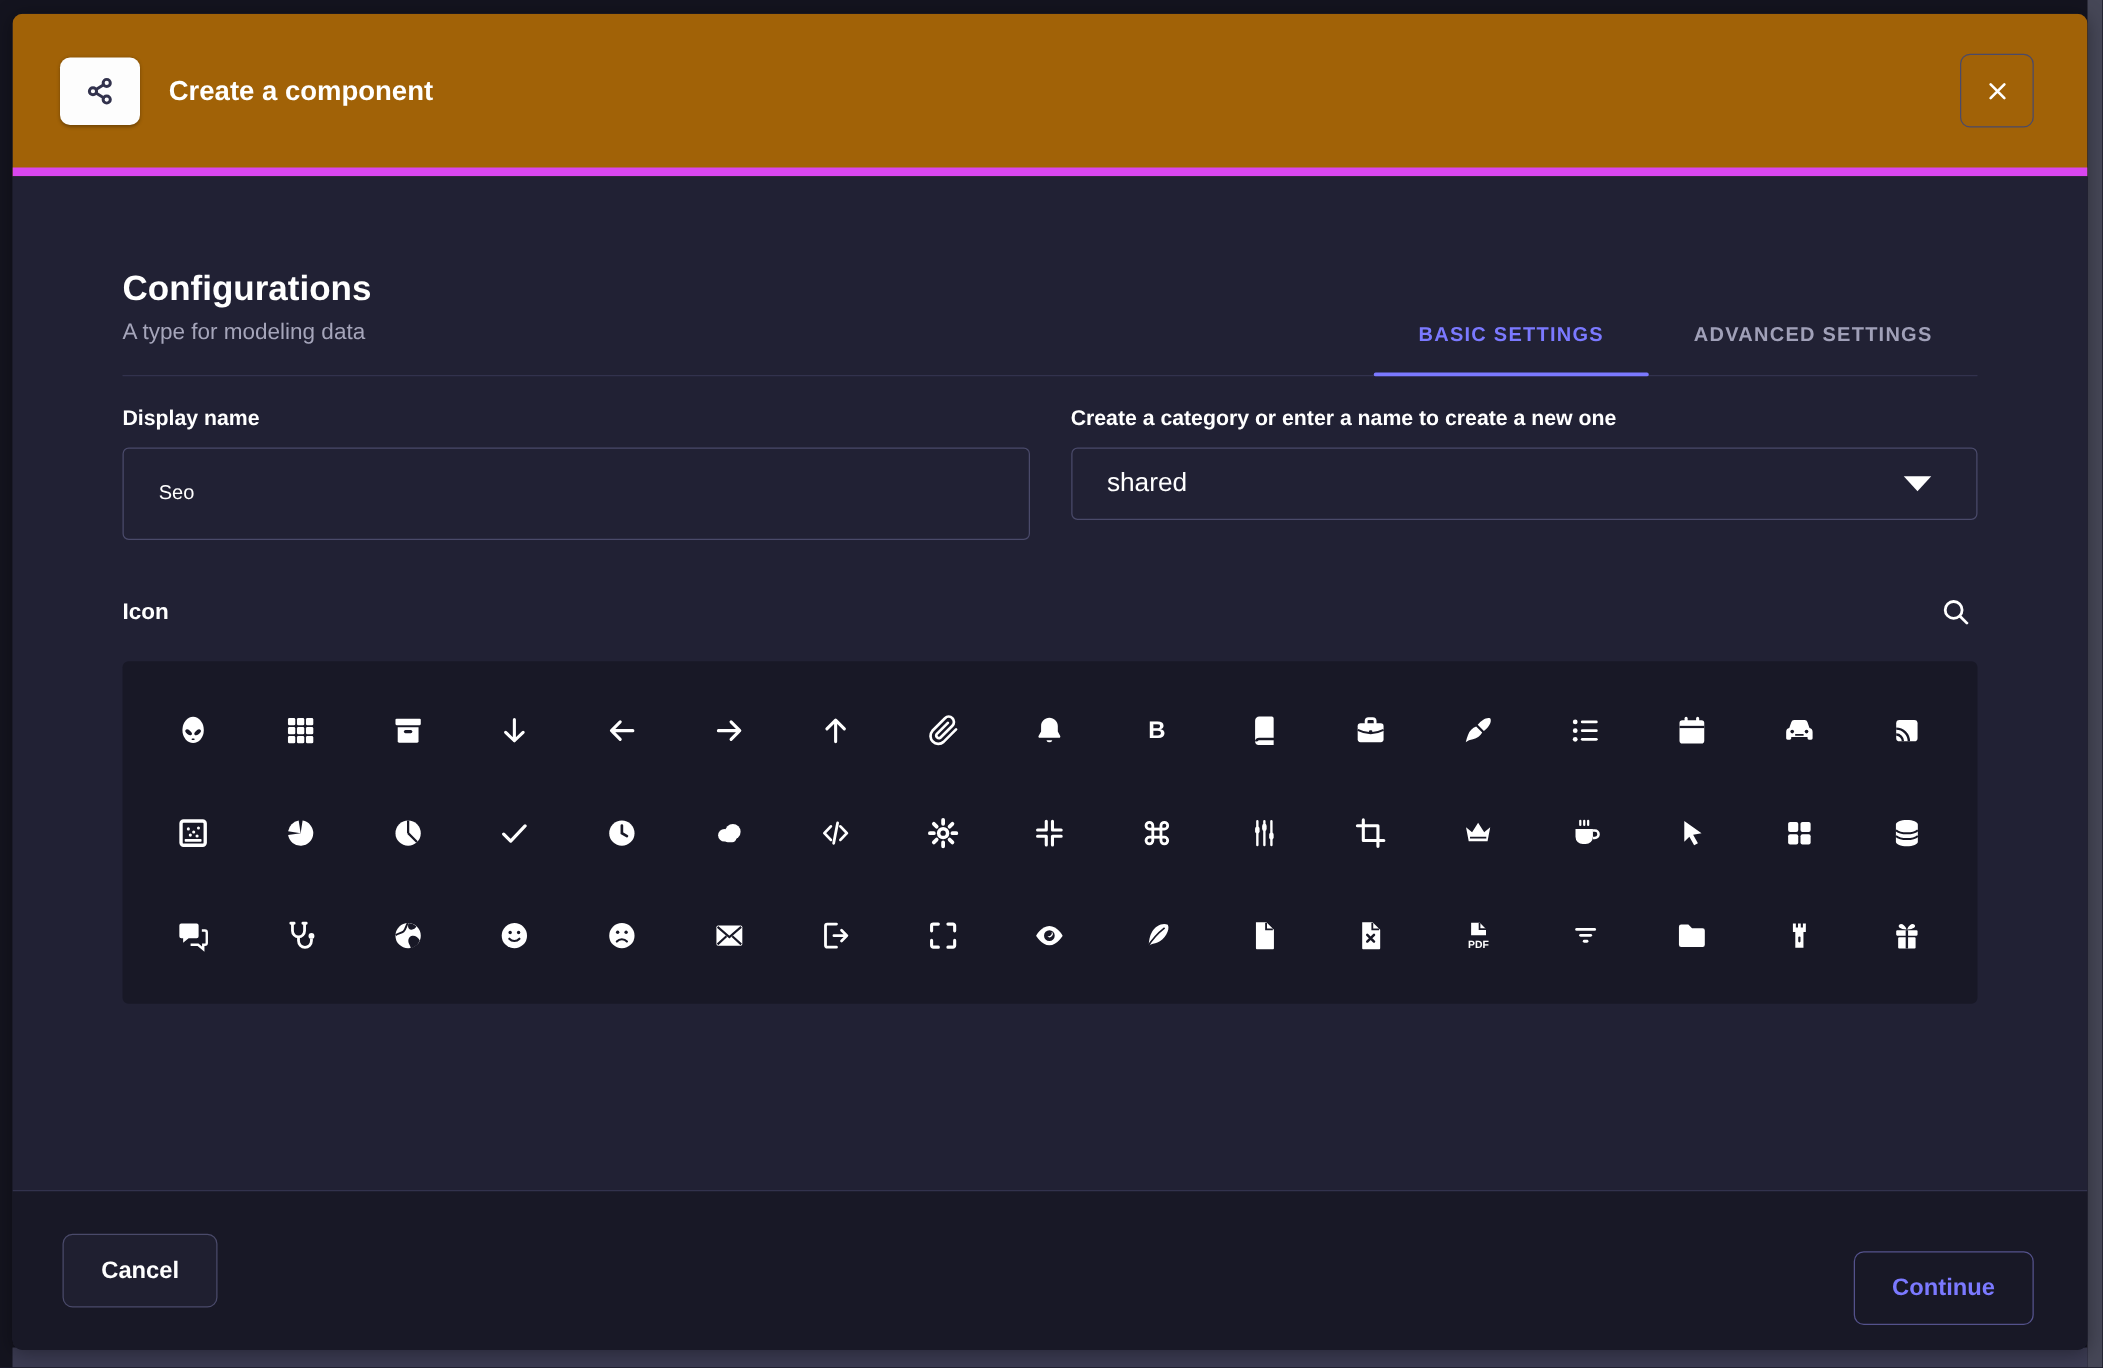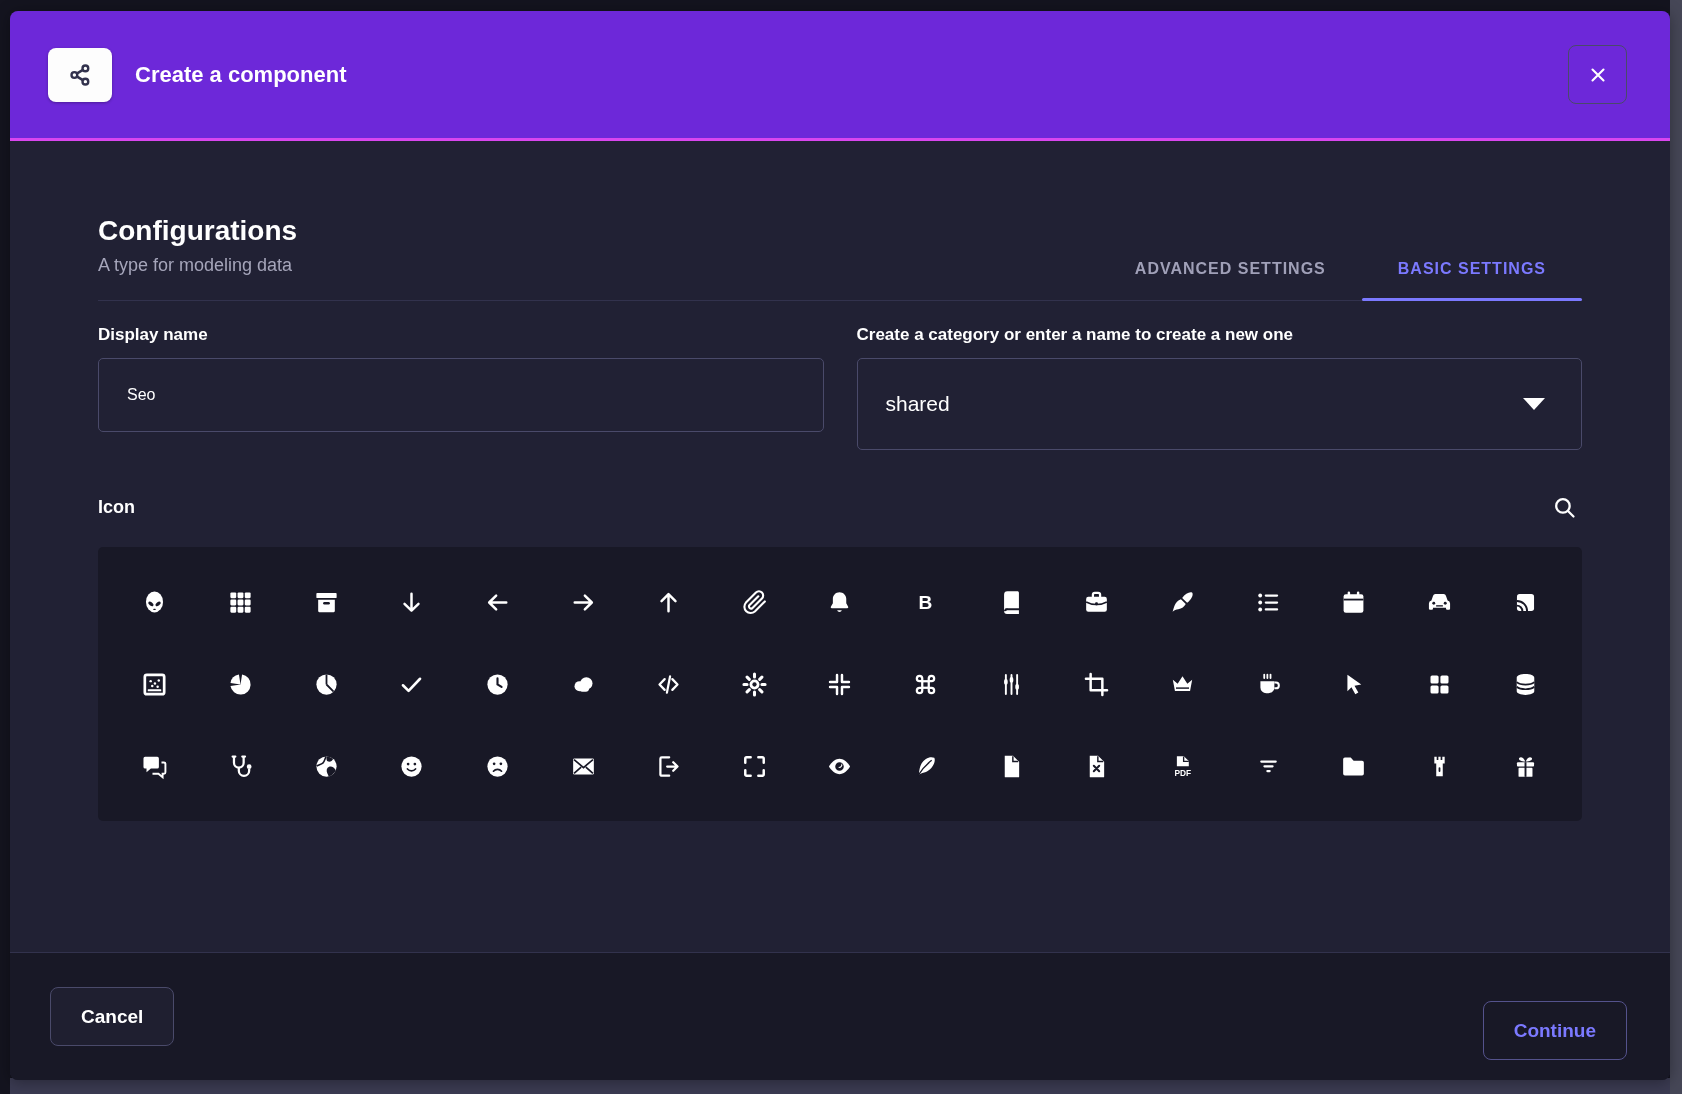--- a/index.html
+++ b/index.html
@@ -18,21 +18,21 @@
     background:#3b3b52; z-index:0;
   }
   .modal {
     position:absolute; left:10px; top:11px; width:1660px; height:1069px;
     background:#212134; border-radius:8px; z-index:1;
     display:flex; flex-direction:column; overflow:hidden;
     box-shadow:0 2px 15px rgba(0,0,0,.35);
   }
   
   .modal-header {
-    height:130px; background:#6d28d9; border-bottom:3px solid #d946ef;
+    height:130px; background:#a16207; border-bottom:7px solid #d946ef;
     display:flex; align-items:center; padding:0 43px 0 38px; flex:0 0 auto;
   }
   .header-icon-box {
     width:64px; height:54px; background:#fdfdfd; border-radius:8px;
     display:flex; align-items:center; justify-content:center;
     box-shadow:0 1px 3px rgba(0,0,0,.3);
   }
   .modal-title { color:#ffffff; font-size:22px; font-weight:700; margin-left:23px; }
   .header-spacer { flex:1; }
   .close-btn {
@@ -63,21 +63,21 @@
   }
   .form-row { display:flex; gap:33px; margin-top:24px; }
   .field { flex:1; min-width:0; }
   .field-label { display:block; color:#ffffff; font-size:17px; font-weight:700; margin-bottom:13px; }
   .text-input {
     width:100%; height:74px; background:transparent; border:1px solid #4a4a6a;
     border-radius:5px; color:#ffffff; font-size:16px; padding:0 28px;
     font-family:"Liberation Sans", sans-serif; outline:none;
   }
   .select-box {
-    width:100%; height:92px; border:1px solid #4a4a6a; border-radius:5px;
+    width:100%; height:58px; border:1px solid #4a4a6a; border-radius:5px;
     background:transparent; display:flex; align-items:center; justify-content:space-between;
     padding:0 36px 0 28px; cursor:pointer;gap:12px;
   }
   .select-value { color:#ffffff; font-size:21px; }
   .select-caret {
     width:0; height:0; border-left:11px solid transparent; border-right:11px solid transparent;
     border-top:12px solid #ffffff;
   }
   .icon-row { margin-top:40px; display:flex; align-items:center; justify-content:space-between; }
   .icon-label { color:#ffffff; font-size:18px; font-weight:700; }
@@ -134,22 +134,22 @@
   </div>
 
   <div class="modal-body">
 
     <div class="heading-row">
       <div class="heading-left">
         <h1 class="section-heading">Configurations</h1>
         <p class="section-subheading">A type for modeling data</p>
       </div>
       <div class="tabs">
+        <button class="tab active">BASIC SETTINGS</button>
         <button class="tab">ADVANCED SETTINGS</button>
-        <button class="tab active">BASIC SETTINGS</button>
       </div>
     </div>
 
     <div class="form-row">
       <div class="field">
         <label class="field-label">Display name</label>
         <input class="text-input" type="text" value="Seo" style="">
       </div>
       <div class="field">
         <label class="field-label">Create a category or enter a name to create a new one</label>

